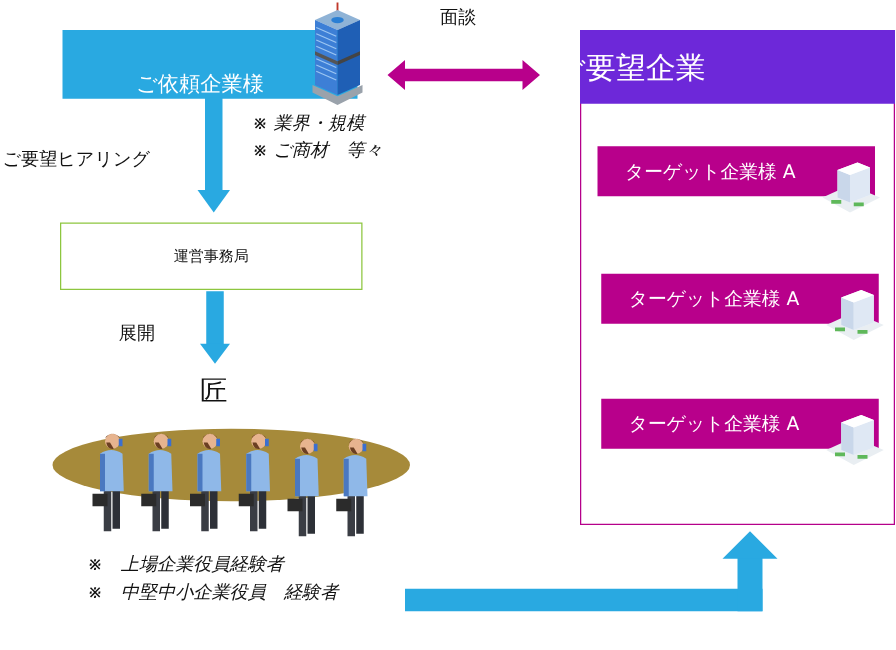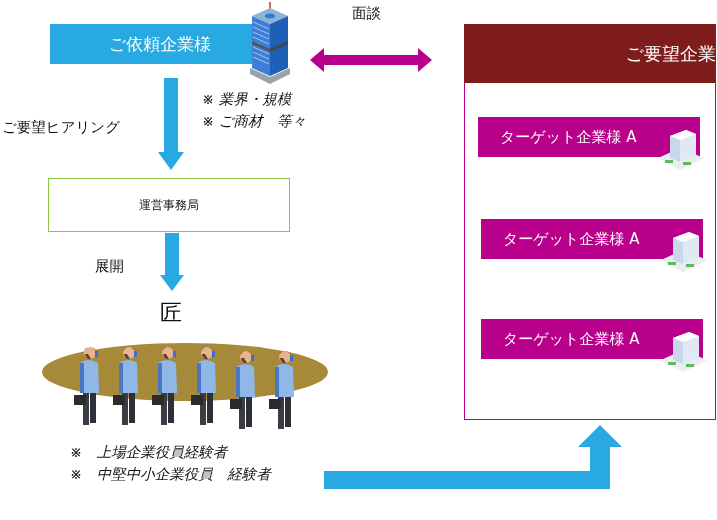--- a/index.html
+++ b/index.html
@@ -1,29 +1,29 @@
 <!DOCTYPE html>
 <html><head>
 <meta charset="utf-8">
 <style>
   html, body { margin: 0; padding: 0; background: #ffffff; }
   body { width: 717px; height: 520px; position: relative; overflow: hidden;
          font-family: "DejaVu Sans", "Liberation Sans", sans-serif; color: #111; }
   .abs { position: absolute; }
-  .client-box { left: 50px; top: 24px; width: 236px; height: 40px; background: #29a9e1;
-                color: #fff; font-size: 17px; display: flex; align-items: center; justify-content: center; }
+  .client-box { left: 50px; top: 24px; width: 236px; height: 55px; background: #29a9e1;
+                color: #fff; font-size: 17px; display: flex; align-items: flex-end; justify-content: center; }
   .client-box span { margin-left: -16px; }
   .office-box { left: 48px; top: 178px; width: 242px; height: 54px; border: 1.5px solid #8dc63f;
                 box-sizing: border-box; display: flex; align-items: center; justify-content: center; font-size: 12px; background:#fff; }
   .label { font-size: 14.5px; white-space: nowrap; }
   .note { font-size: 14.5px; line-height: 22px; white-space: nowrap; font-style: italic; }
   .desired-panel { left: 464px; top: 24px; width: 252px; height: 396px; border: 1.5px solid #b5008a;
                    box-sizing: border-box; background: #fff; }
-  .desired-header { left: 464px; top: 24px; width: 252px; height: 59px; background: #7f1d1d; color:#fff;
-                    font-size: 18px; display:flex; align-items:center; justify-content:flex-end; }
+  .desired-header { left: 464px; top: 24px; width: 252px; height: 59px; background: #6d28d9; color:#fff;
+                    font-size: 24px; display:flex; align-items:center; justify-content:flex-start; }
   .desired-header span { margin-left: -20px; }
   .target { width: 222px; height: 40px; background: #b8008b; color: #fff; font-size: 15px;
             display: flex; align-items: center; box-sizing: border-box; padding-left: 22px; }
   .takumi { left: 160px; top: 298px; font-size: 22px; }
   svg { position: absolute; overflow: visible; }
 </style>
 </head>
 <body>
 
 <div class="abs client-box">

